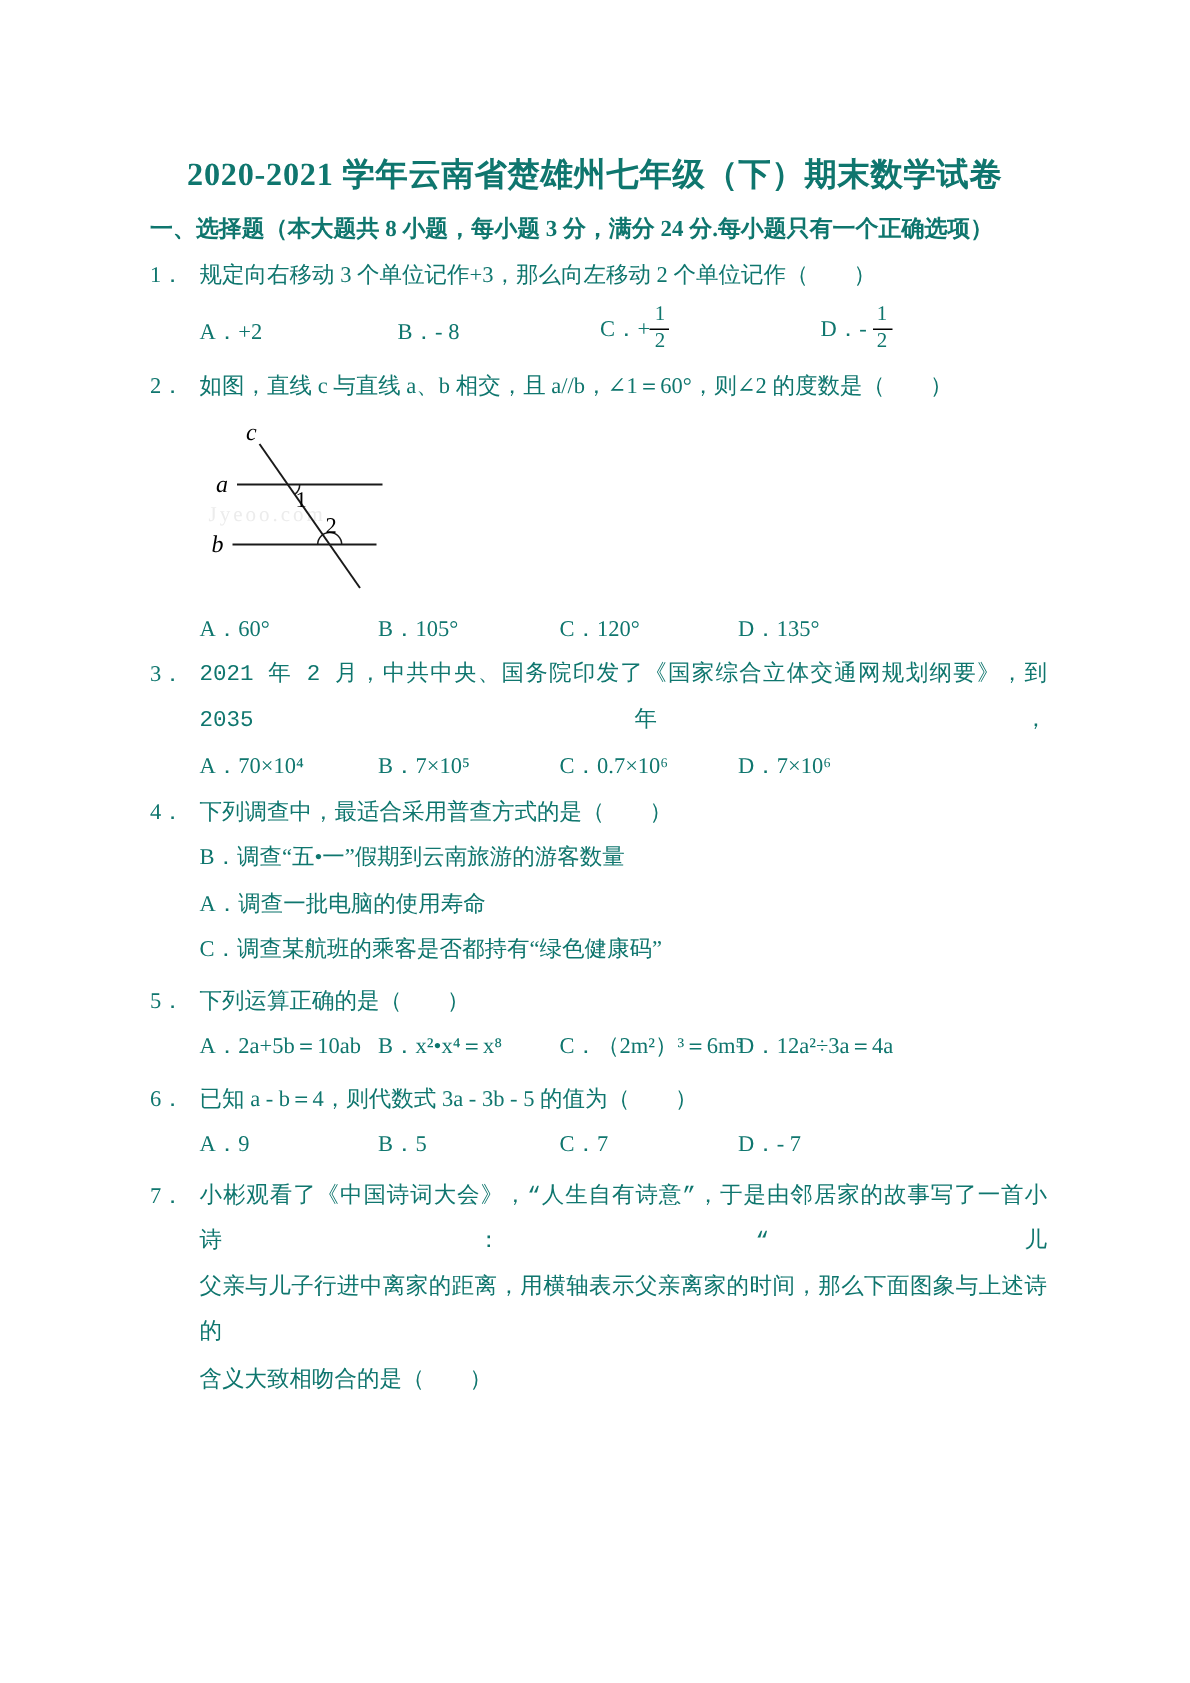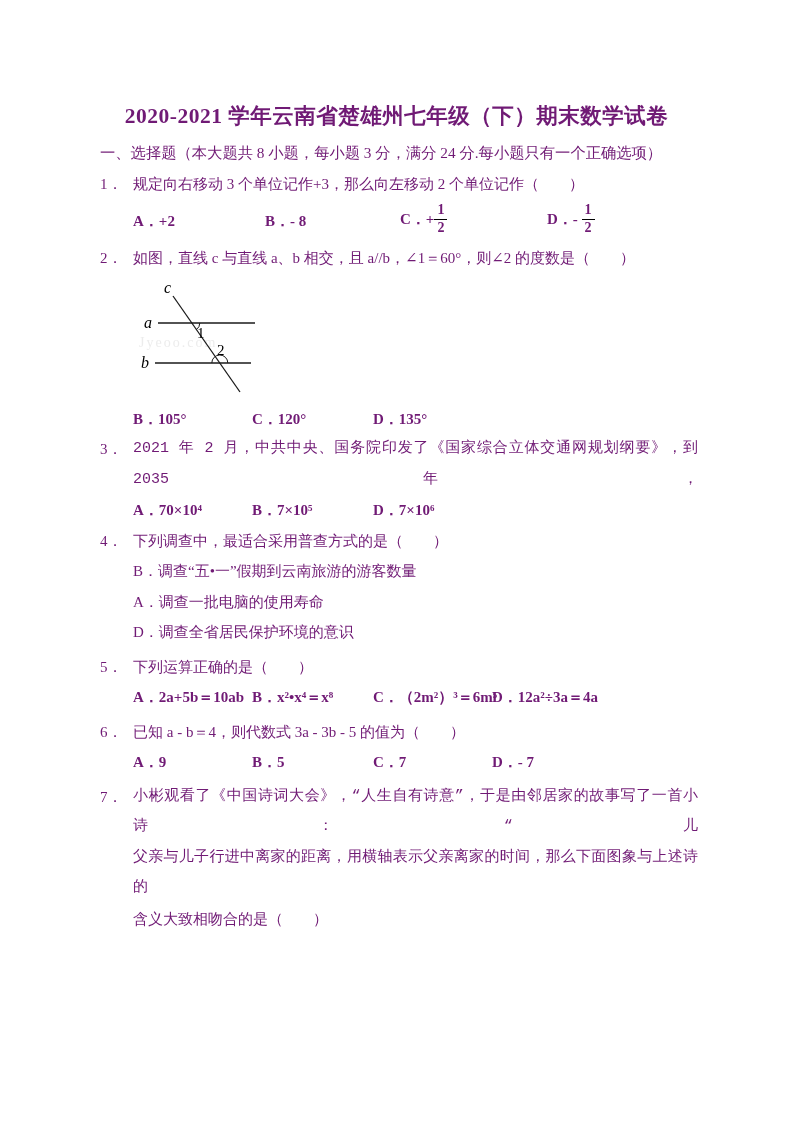--- a/index.html
+++ b/index.html
@@ -1,33 +1,33 @@
 <!DOCTYPE html>
 <html><head>
 <meta charset="utf-8">
 <style>
   html,body{margin:0;padding:0;background:#fff;}
   .page{
     position:relative;width:793px;height:1122px;background:#ffffff;
-    font-family:"Liberation Serif","DejaVu Serif",serif;color:#701a75;overflow:hidden;
+    font-family:"Liberation Serif","DejaVu Serif",serif;color:#0f766e;overflow:hidden;
   }
   .title{
     padding-top:102px;text-align:center;font-weight:bold;
     font-size:21.5px;line-height:28px;letter-spacing:0.5px;
   }
   .content{padding-left:100px;padding-right:95px;font-size:15px;}
-  .section-heading{font-weight:normal;font-size:15.3px;line-height:30.5px;margin-top:8px;}
+  .section-heading{font-weight:bold;font-size:15.3px;line-height:30.5px;margin-top:8px;}
   .q{display:flex;line-height:30.5px;}
   .qnum{width:33px;flex:none;}
   .qbody{flex:1;min-width:0;}
   .jline{text-align:justify;text-align-last:justify;font-family:Liberation Mono, monospace;}
   .opts{display:grid;grid-template-columns:119px 121px 119px auto;}
   .opts.wide{grid-template-columns:132px 135px 147px auto;}
   .opts.fracline{height:44px;align-items:center;line-height:normal;}
-  .opt{white-space:nowrap;font-weight:bold;}
+  .opt{white-space:nowrap;}
   .frac{
     display:inline-block;vertical-align:middle;text-align:center;
     line-height:1.15;font-size:14px;position:relative;top:-2px;
   }
   .frac .fnum{display:block;border-bottom:1.2px solid #000;padding:0 3px;}
   .frac .fden{display:block;padding:0 3px;}
   .figure{margin:6px 0 2px 35px;}
   .mt4{margin-top:4px;}
   svg text{font-family:"Liberation Serif","DejaVu Serif",serif;}
   .fig-var{font-style:italic;font-size:16px;}
@@ -78,46 +78,48 @@
         <path d="M 76.8 83 A 8 8 0 0 1 92.8 83" fill="none" stroke="#1a1a1a" stroke-width="1"></path>
         <text class="fig-num" x="62" y="58">1</text>
         <text class="fig-num" x="82" y="75">2</text>
       </svg>
     </div>
 
     <div class="q">
       <span class="qnum"></span>
       <div class="qbody">
         <div class="opts">
+          <span class="opt">A．60°</span>
           <span class="opt">B．105°</span>
           <span class="opt">C．120°</span>
           <span class="opt">D．135°</span>
         </div>
       </div>
     </div>
 
     <div class="q">
       <span class="qnum">3．</span>
       <div class="qbody">
         <div class="jline">2021 年 2 月，中共中央、国务院印发了《国家综合立体交通网规划纲要》，到 2035 年，</div>
         <div class="opts">
           <span class="opt">A．70×10⁴</span>
           <span class="opt">B．7×10⁵</span>
+          <span class="opt">C．0.7×10⁶</span>
           <span class="opt">D．7×10⁶</span>
         </div>
       </div>
     </div>
 
     <div class="q">
       <span class="qnum">4．</span>
       <div class="qbody">
         <div class="stem">下列调查中，最适合采用普查方式的是（　　）</div>
         <div>B．调查“五•一”假期到云南旅游的游客数量</div>
         <div>A．调查一批电脑的使用寿命</div>
-        <div>D．调查全省居民保护环境的意识</div>
+        <div>C．调查某航班的乘客是否都持有“绿色健康码”</div>
       </div>
     </div>
 
     <div class="q mt4">
       <span class="qnum">5．</span>
       <div class="qbody">
         <div class="stem">下列运算正确的是（　　）</div>
         <div class="opts">
           <span class="opt">A．2a+5b＝10ab</span>
           <span class="opt">B．x²•x⁴＝x⁸</span>

